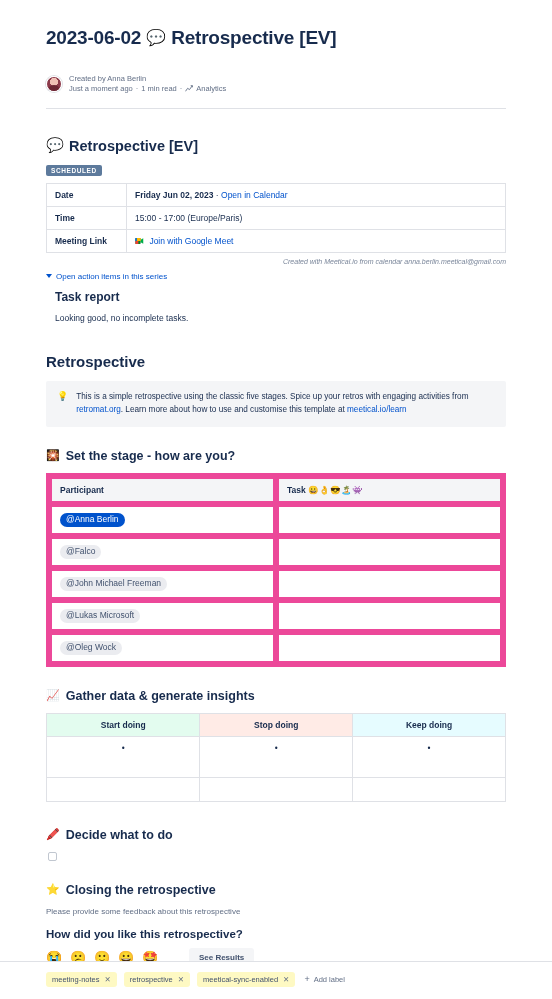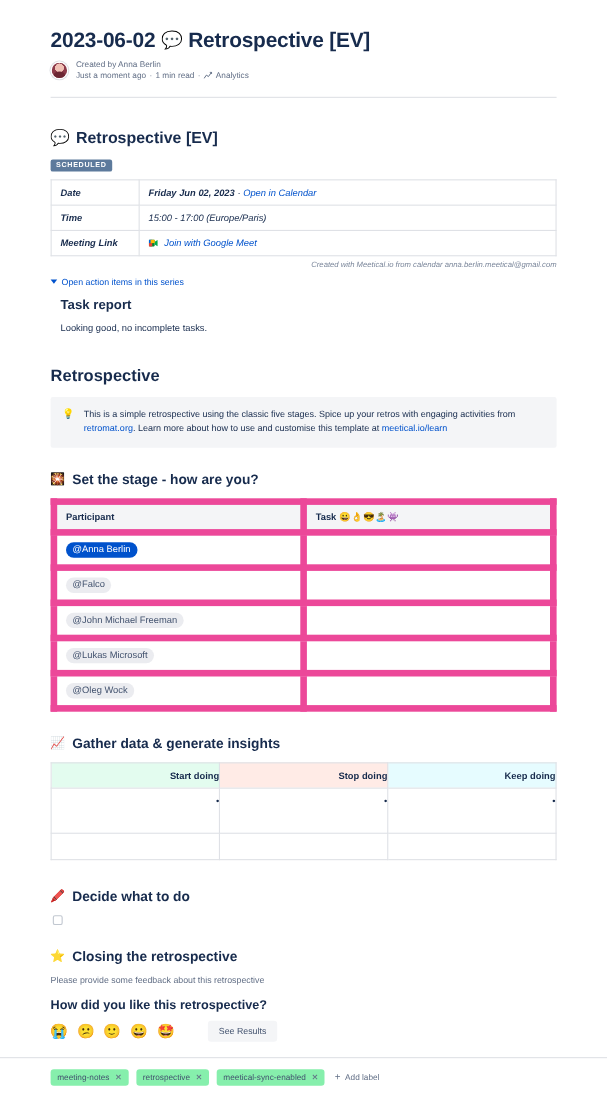--- a/index.html
+++ b/index.html
@@ -21,21 +21,21 @@
     position: relative;
     height: 100%;
   }
 
   
   .page-title {
     font-size: 19px;
     font-weight: 600;
     letter-spacing: -0.2px;
     color: #172B4D;
-    margin: 0 0 4px 0;
+    margin: 0 0 24px 0;
     line-height: 1.25;
   }
   .page-title .emoji { font-size: 16px; vertical-align: 1px; }
 
   
   .byline {
     display: flex;
     align-items: center;
     gap: 7px;
     margin-bottom: 4px;
@@ -101,21 +101,20 @@
     letter-spacing: 0.6px;
     padding: 2px 5px 1.5px 5px;
     border-radius: 2px;
     margin-bottom: 7px;
   }
   table.meeting-table {
     width: 100%;
     border-collapse: collapse;
     table-layout: fixed;
     font-size: 8.5px;
-    font-style: italic;
   }
   table.meeting-table td {
     border: 1px solid #DFE1E6;
     padding: 6px 8px;
     vertical-align: middle;
     height: 21px;
   }
   table.meeting-table td.key {
     width: 80px;
     font-weight: 700;
@@ -238,22 +237,22 @@
   .mention.me {
     background: #0052CC;
     color: #ffffff;
   }
   .mood-emojis { letter-spacing: 0.5px; font-size: 8.5px; }
 
   
   table.insights { width: 100%; border-collapse: collapse; table-layout: fixed; }
   table.insights th, table.insights td {
     border: 1px solid #DFE1E6;
-    padding: 6px 0;
-    text-align: right;
+    padding: 6px 24px;
+    text-align: center;
     font-size: 8.5px;
     vertical-align: top;
   }
   table.insights th { font-weight: 700; height: 20px; }
   table.insights th.c-start { background: #E3FCEF; }
   table.insights th.c-stop  { background: #FFEBE6; }
   table.insights th.c-keep  { background: #E6FCFF; }
   table.insights td.body { height: 41px; }
   table.insights td.empty { height: 24px; }
 
@@ -289,21 +288,21 @@
     line-height: 1;
     cursor: pointer;
   }
   .see-results {
     margin-left: 22px;
     background: #F4F5F7;
     border: 0;
     border-radius: 3px;
     font-family: "Liberation Sans", sans-serif;
     font-size: 8px;
-    font-weight: 400;
+    font-weight: 700;
     color: #42526E;
     padding: 5px 10px;
     cursor: pointer;
   }
   .additional-feedback {
     display: flex;
     align-items: center;
     gap: 6px;
     font-size: 8px;
     color: #626F86;
@@ -321,21 +320,21 @@
   .labels-row {
     display: flex;
     align-items: center;
     gap: 7px;
     flex-wrap: wrap;
   }
   .label-chip {
     display: inline-flex;
     align-items: center;
     gap: 5px;
-    background: #86efac;
+    background: #fef9c3;
     border-radius: 3px;
     padding: 3px 6px;
     font-size: 7.5px;
     color: #42526E;
   }
   .label-chip .x { color: #626F86; font-size: 7.5px; line-height: 1; }
   .add-label {
     display: inline-flex;
     align-items: center;
     gap: 4px;

